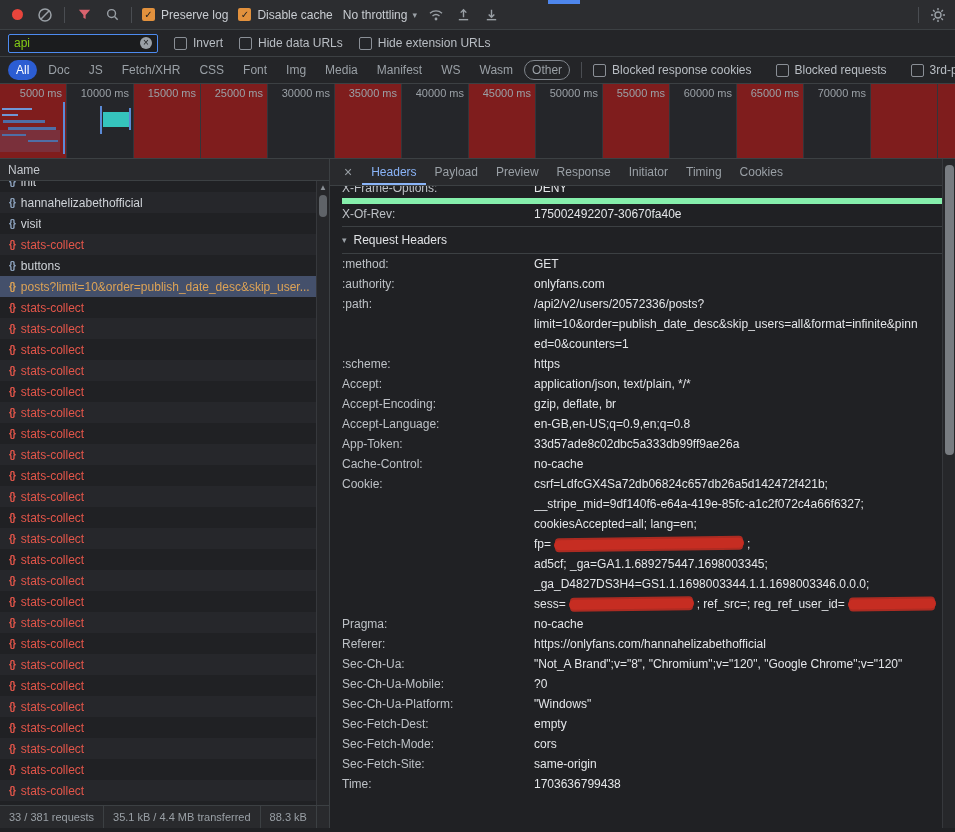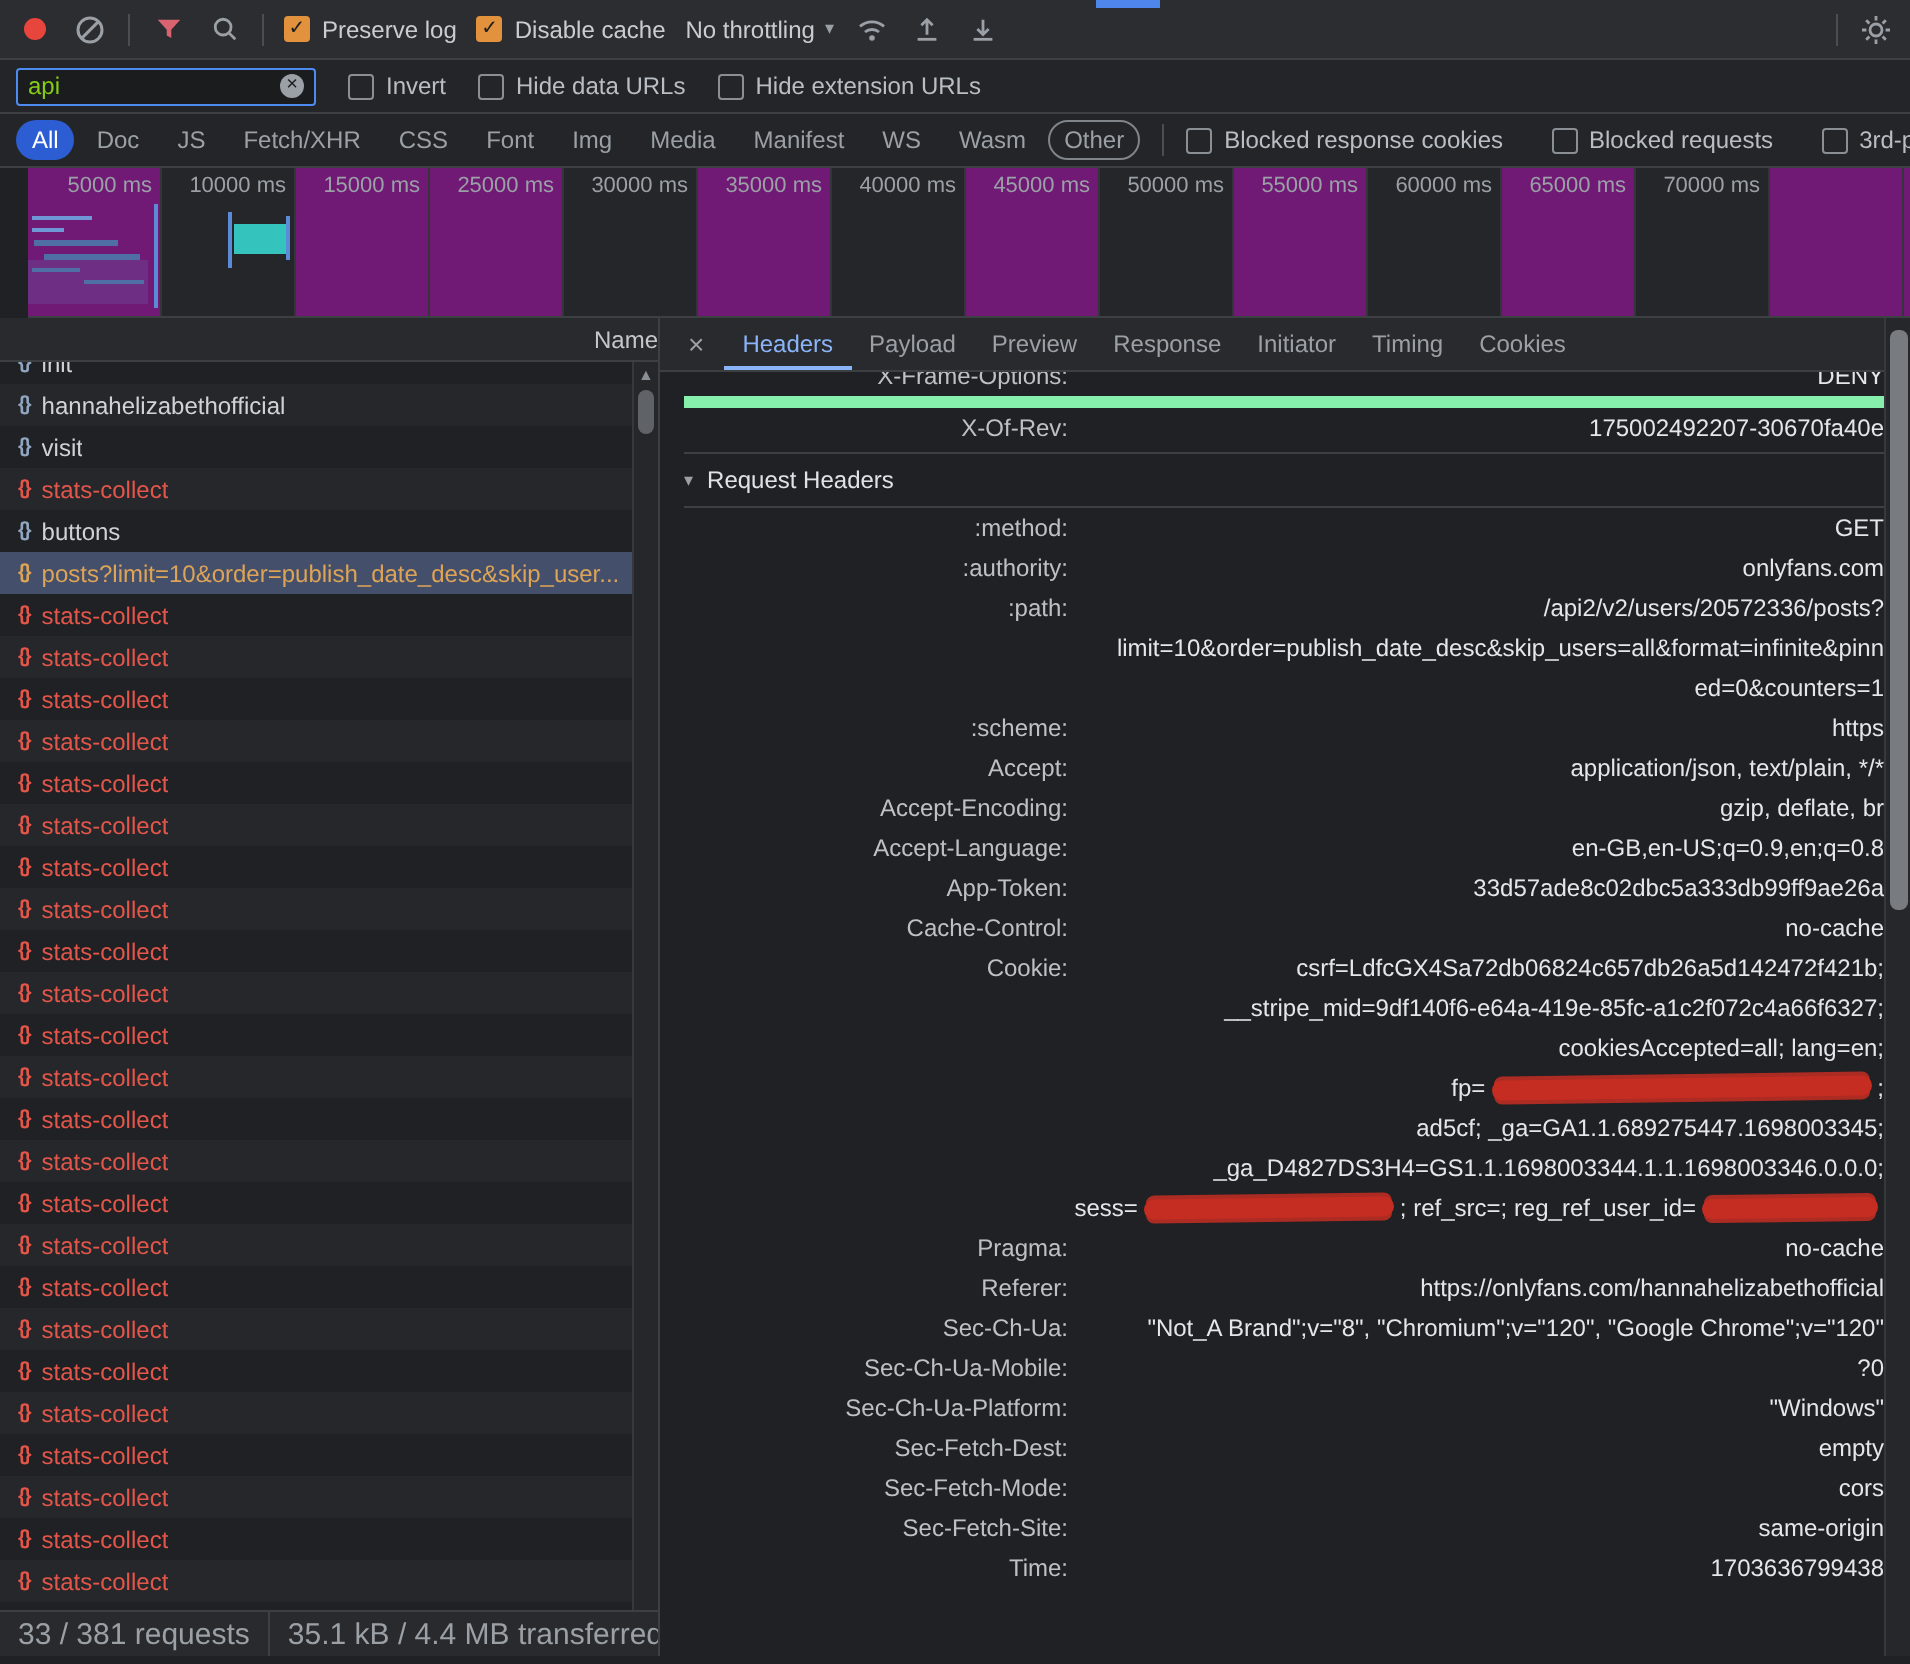--- a/index.html
+++ b/index.html
@@ -36,29 +36,29 @@
   
   .typebar { height:27px; display:flex; align-items:center; gap:3px; padding:0 8px;
     background:#242528; border-bottom:1px solid #3c4043; }
   .pill { padding:3px 8px; border-radius:10px; color:#9aa0a6; white-space:nowrap; }
   .pill.selected { background:#2c5dd2; color:#ffffff; }
   .pill.outlined { border:1px solid #80858c; padding:2px 7px; }
   .typebar .vsep { margin:0 8px; }
   .typebar .cb { margin-right:10px; }
   
   .overview { position:relative; height:75px; border-bottom:1px solid #3c4043;
-    overflow:hidden; background:#701a75;margin-left:14px; }
+    overflow:hidden; background:#7f1d1d; }
   .ov-cols { display:flex; height:100%; }
   .ov-col { width:67px; flex:none; height:100%; border-right:1px solid #33353a; position:relative; }
   .ov-col.alt { background:#25262a; }
   .ov-tick { position:absolute; top:3px; right:4px; font-size:11px; color:#9aa0a6; white-space:nowrap; }
   .ov-bars { position:absolute; inset:0; pointer-events:none; }
   .ov-bar { position:absolute; }
   
-  .main { position:relative; display:flex; height:669px;text-align:right; }
+  .main { position:relative; display:flex; height:669px; }
   .left-panel { position:relative; width:330px; flex:none; border-right:1px solid #3c4043;
     overflow:hidden; background:#202124; }
   .name-header { height:22px; line-height:22px; padding-left:8px; color:#c3c7cc;
     background:#292a2d; border-bottom:1px solid #3c4043; }
   .list-viewport { position:absolute; top:22px; bottom:23px; left:0; right:13px; overflow:hidden; }
   .request-list { margin-top:-10px; }
   .req-row { height:21px; display:flex; align-items:center; gap:6px; padding-left:9px;
     color:#cfd3d8; white-space:nowrap; overflow:hidden; }
   .req-row:nth-child(even) { background:#26272b; }
   .req-row.error { color:#e4564a; }
@@ -66,21 +66,21 @@
   .req-icon { font-size:10px; font-weight:bold; letter-spacing:-1px; color:#8fa5c0; flex:none; }
   .req-row.error .req-icon, .req-row.selected .req-icon { color:inherit; }
   .req-label { overflow:hidden; text-overflow:ellipsis; }
   .left-scrollbar { position:absolute; top:22px; bottom:23px; right:0; width:13px;
     background:#26272a; border-left:1px solid #36383c; }
   .scroll-up { height:12px; display:flex; align-items:center; justify-content:center;
     color:#8a8f95; font-size:8px; }
   .left-thumb { position:absolute; top:14px; left:2px; width:8px; height:22px;
     background:#5f6368; border-radius:4px; }
   .status-bar { position:absolute; left:0; right:0; bottom:0; height:23px; background:#292a2d;
-    border-top:1px solid #3c4043; display:flex; align-items:stretch; font-size:15px; color:#9aa0a6; }
+    border-top:1px solid #3c4043; display:flex; align-items:stretch; font-size:11px; color:#9aa0a6; }
   .status-item { padding:0 9px; border-right:1px solid #3c4043; display:flex; align-items:center; white-space:nowrap; }
   
   .right-panel { position:relative; flex:1; overflow:hidden; background:#202124; }
   .tabbar { height:27px; display:flex; align-items:center; background:#292a2d;
     border-bottom:1px solid #3c4043; padding-left:4px; }
   .tab-close { padding:0 10px; color:#9aa0a6; font-size:14px; }
   .tab { padding:0 9px; height:100%; display:flex; align-items:center; color:#9aa0a6; white-space:nowrap; }
   .tab.active { color:#8ab4f8; box-shadow:inset 0 -2px 0 #8ab4f8; }
   .hdr-content { position:absolute; top:27px; left:0; right:13px; bottom:0;
     overflow:hidden; padding-left:12px; }

